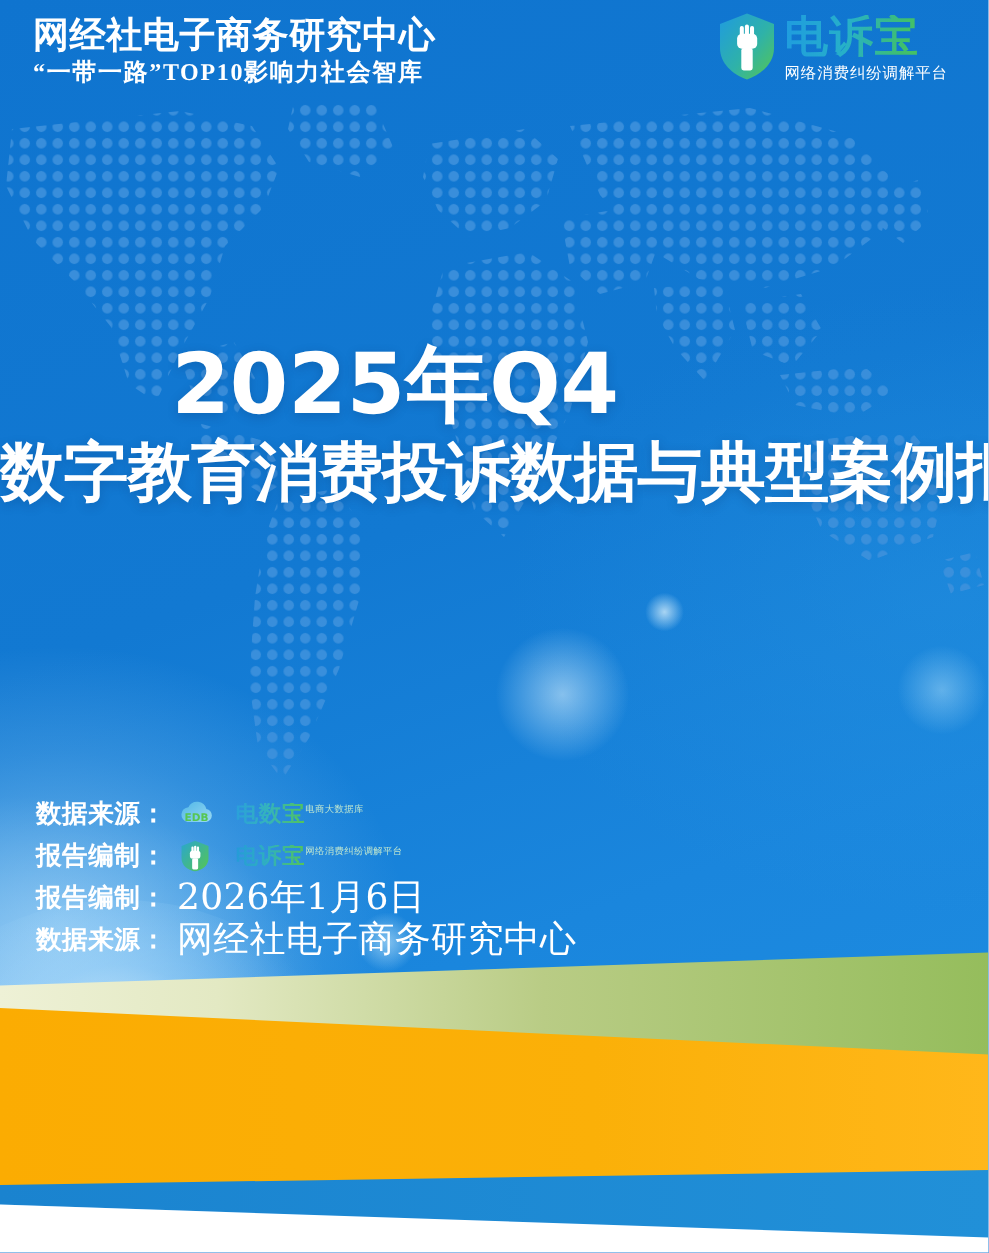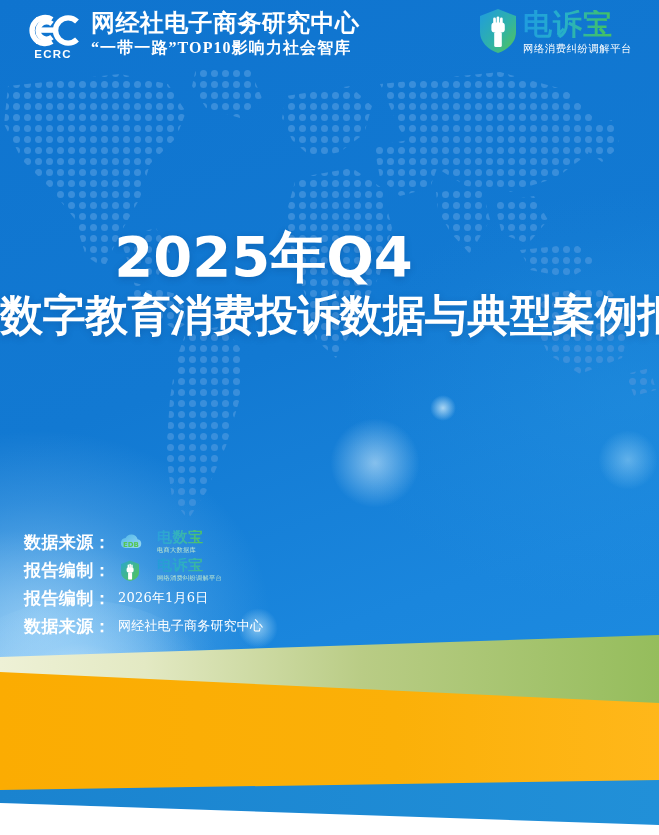--- a/index.html
+++ b/index.html
@@ -198,30 +198,30 @@
     font-size: 17px;
     letter-spacing: 0.4px;
     white-space: nowrap;
     font-family: "DejaVu Serif", serif;
     font-weight: bold;
     width: 94px;
     flex: none;
   }
   .meta-value {
     color: #ffffff;
-    font-size: 13px;
+    font-size: 24px;
     letter-spacing: 0.2px;
     white-space: nowrap;
     font-family: "DejaVu Serif", serif;
   }
 
   
   .mini-logo { display: flex; align-items: center; height: 24px; }
   .mini-icon { width: 26px; height: 22px; flex: none; margin-right: 13px; }
-  .mini-text { display: flex; flex-direction: column; line-height: 1; }
+  .mini-text { display: flex; flex-direction: row; line-height: 1; }
   .mini-title {
     font-size: 15px;
     font-weight: bold;
     letter-spacing: 0.5px;
     white-space: nowrap;
     font-family: "DejaVu Sans", sans-serif;
   }
   .mini-title.edb {
     background: linear-gradient(95deg, #2a9fdc 0%, #34b3bd 45%, #54c556 100%);
     -webkit-background-clip: text; background-clip: text; color: transparent;
@@ -300,33 +300,20 @@
   <div class="flare flare-a"></div>
   <div class="flare flare-b"></div>
   <div class="flare flare-c"></div>
   <div class="flare flare-d"></div>
   <div class="flare flare-e"></div>
   <div class="flare flare-f"></div>
 
   <div class="header">
 
     <div class="logo-left">
-      <div class="ecrc-mark">
-        <svg viewBox="0 0 62 48" width="62" height="48" aria-hidden="true">
-          <g fill="none" stroke="#ffffff" stroke-width="5.4">
-            <path d="M30,8.5 A13,13 0 1 0 30,30.5" stroke-linecap="butt"></path>
-            <path d="M30,12.8 A8.6,8.6 0 1 0 30,26.2" stroke-linecap="butt"></path>
-            <path d="M55,10.5 A12.6,12.6 0 1 0 55,28.5" stroke-linecap="butt"></path>
-          </g>
-          <rect x="14" y="16.4" width="21" height="5.4" fill="#ffffff"></rect>
-          <rect x="14" y="6.2" width="11" height="4.6" fill="#ffffff"></rect>
-          <rect x="14" y="28.4" width="11" height="4.6" fill="#ffffff"></rect>
-        </svg>
-        <div class="ecrc-abbr">ECRC</div>
-      </div>
       <div class="ecrc-words">
         <div class="ecrc-title">网经社电子商务研究中心</div>
         <div class="ecrc-sub">“一带一路”TOP10影响力社会智库</div>
       </div>
     </div>
 
     <div class="logo-right">
       <div class="shield-wrap">
         <svg viewBox="0 0 40 46" width="40" height="46" aria-hidden="true">
           <defs>

